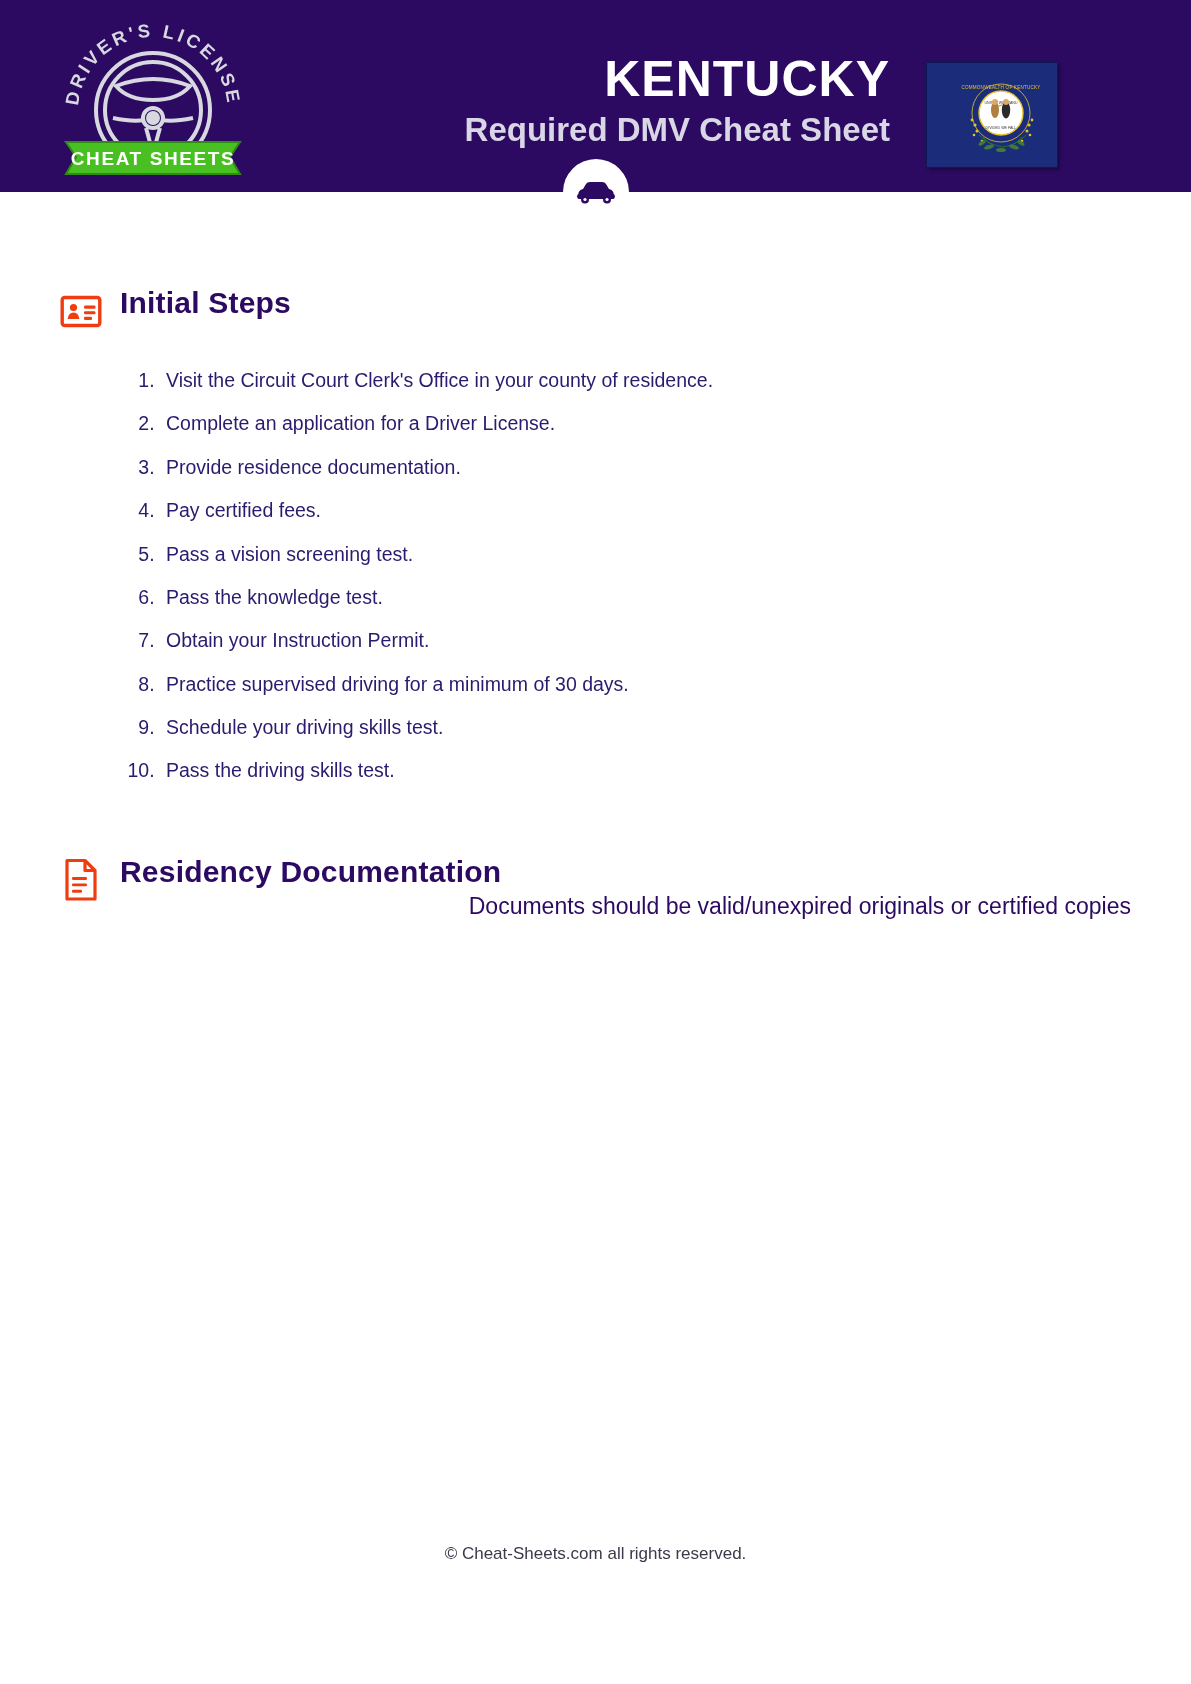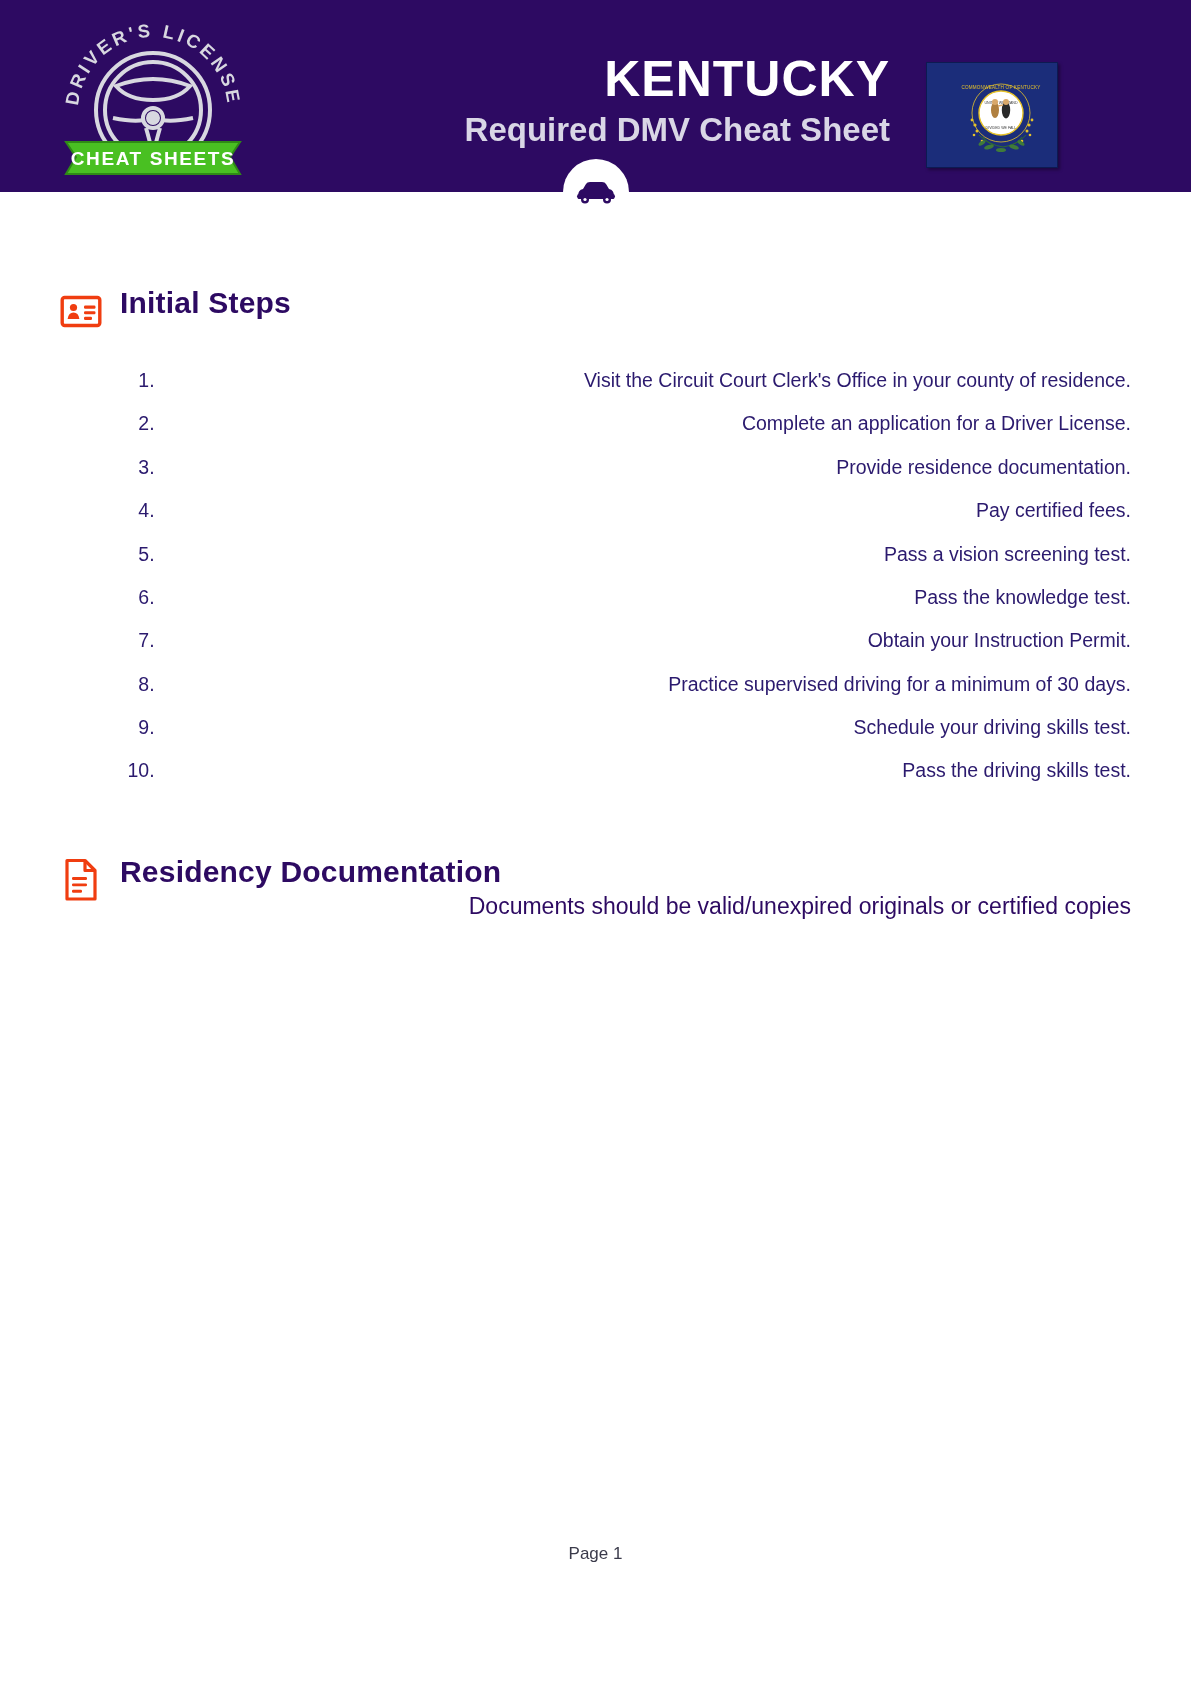--- a/index.html
+++ b/index.html
@@ -143,21 +143,20 @@
     margin: 4px 0 0 0;
     line-height: 1.2;
     text-align: right;
   }
 
   ol.list {
     list-style: decimal;
     margin: 0;
     padding: 0 0 0 100px;
     color: #2b1a6e;
-    text-align: right;
   }
   ol.list li {
     font-size: 19.5px;
     line-height: 1.25;
     color: #2b1a6e;
     padding-left: 6px;
   }
   ol.list.steps { margin-top: 36px; }
   ol.list.steps li { margin-bottom: 19px; }
   ol.list.docs { margin-top: 14px; }
@@ -335,16 +334,16 @@
         <div class="section-title-wrap">
           <h2 class="section-title">Residency Documentation</h2>
           <div class="section-subtitle">Documents should be valid/unexpired originals or certified copies</div>
         </div>
       </div>
     </div>
 
   </div>
 
   <div class="footer">
-    <p class="footer-page">Page 1</p>
+    <p class="footer-copy">©  Cheat-Sheets.com all rights reserved.</p>
   </div>
 
 </div>
 
 </body></html>

